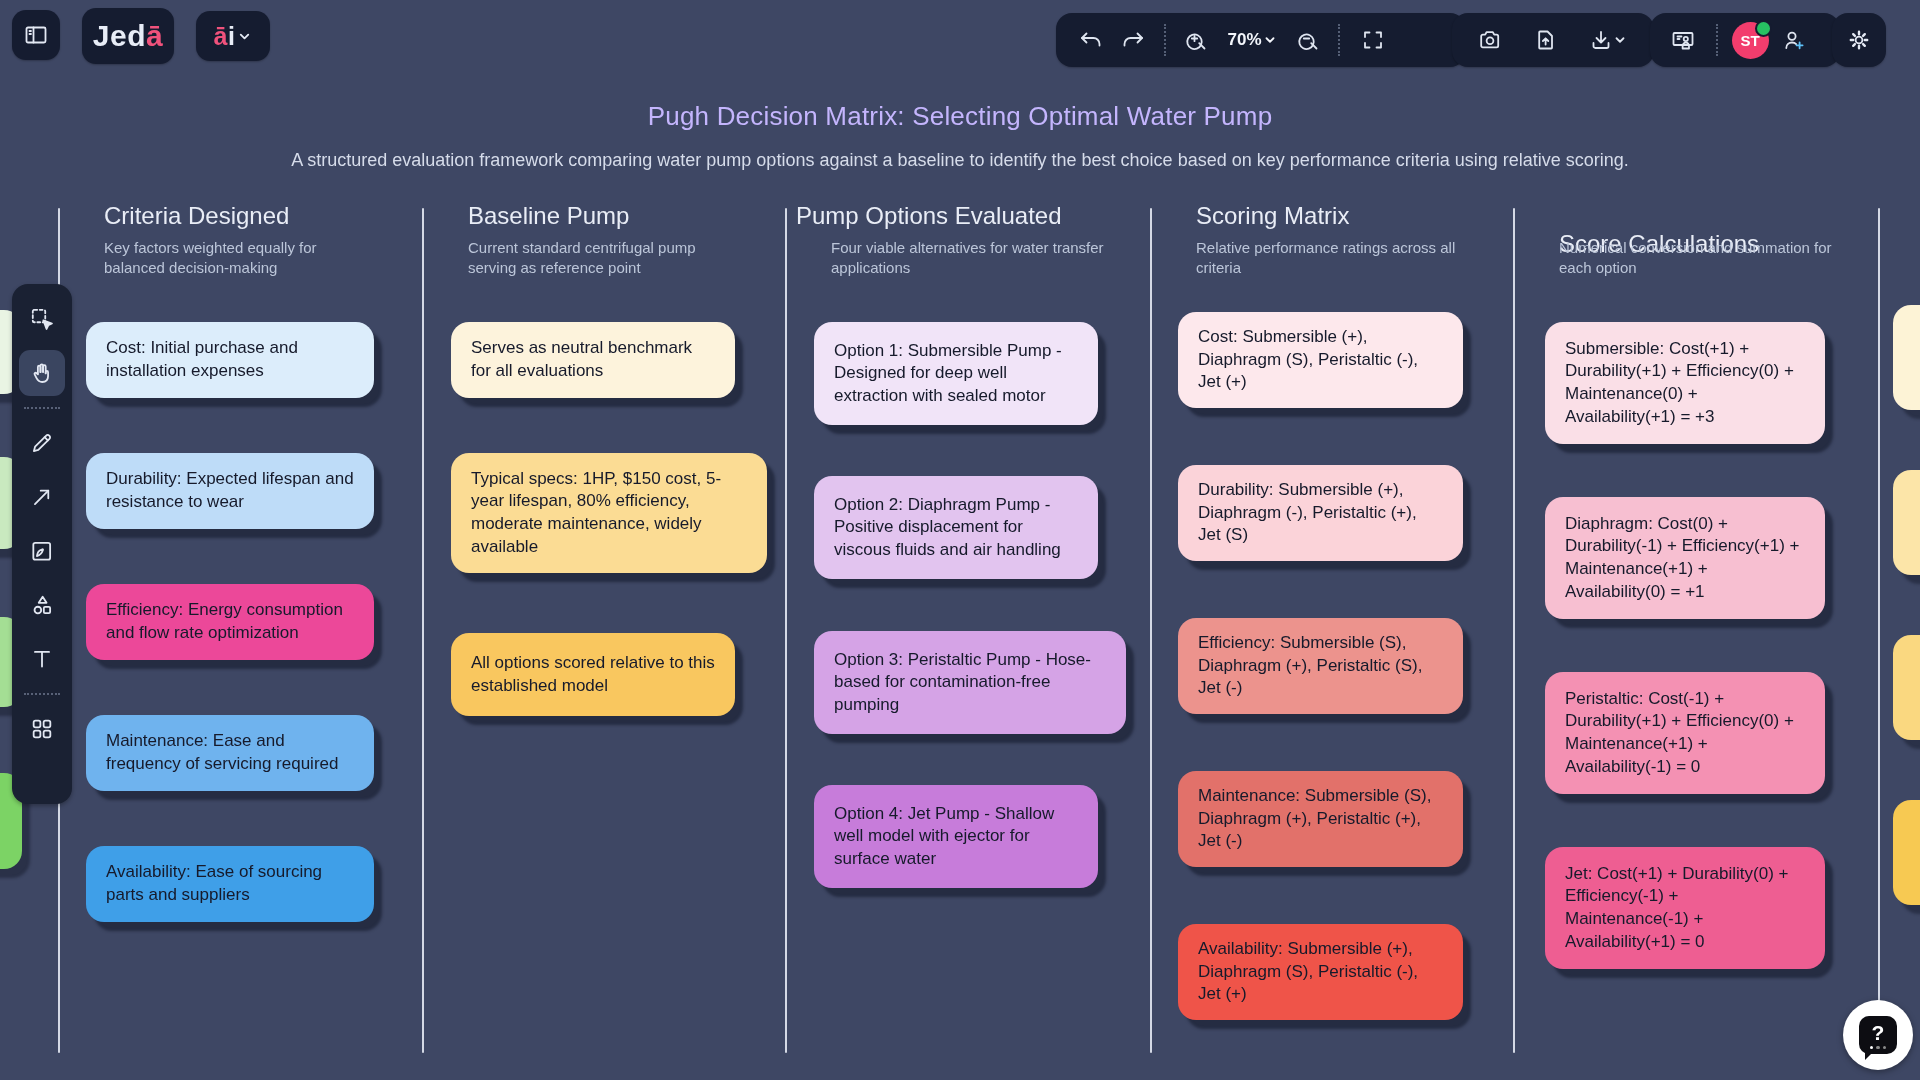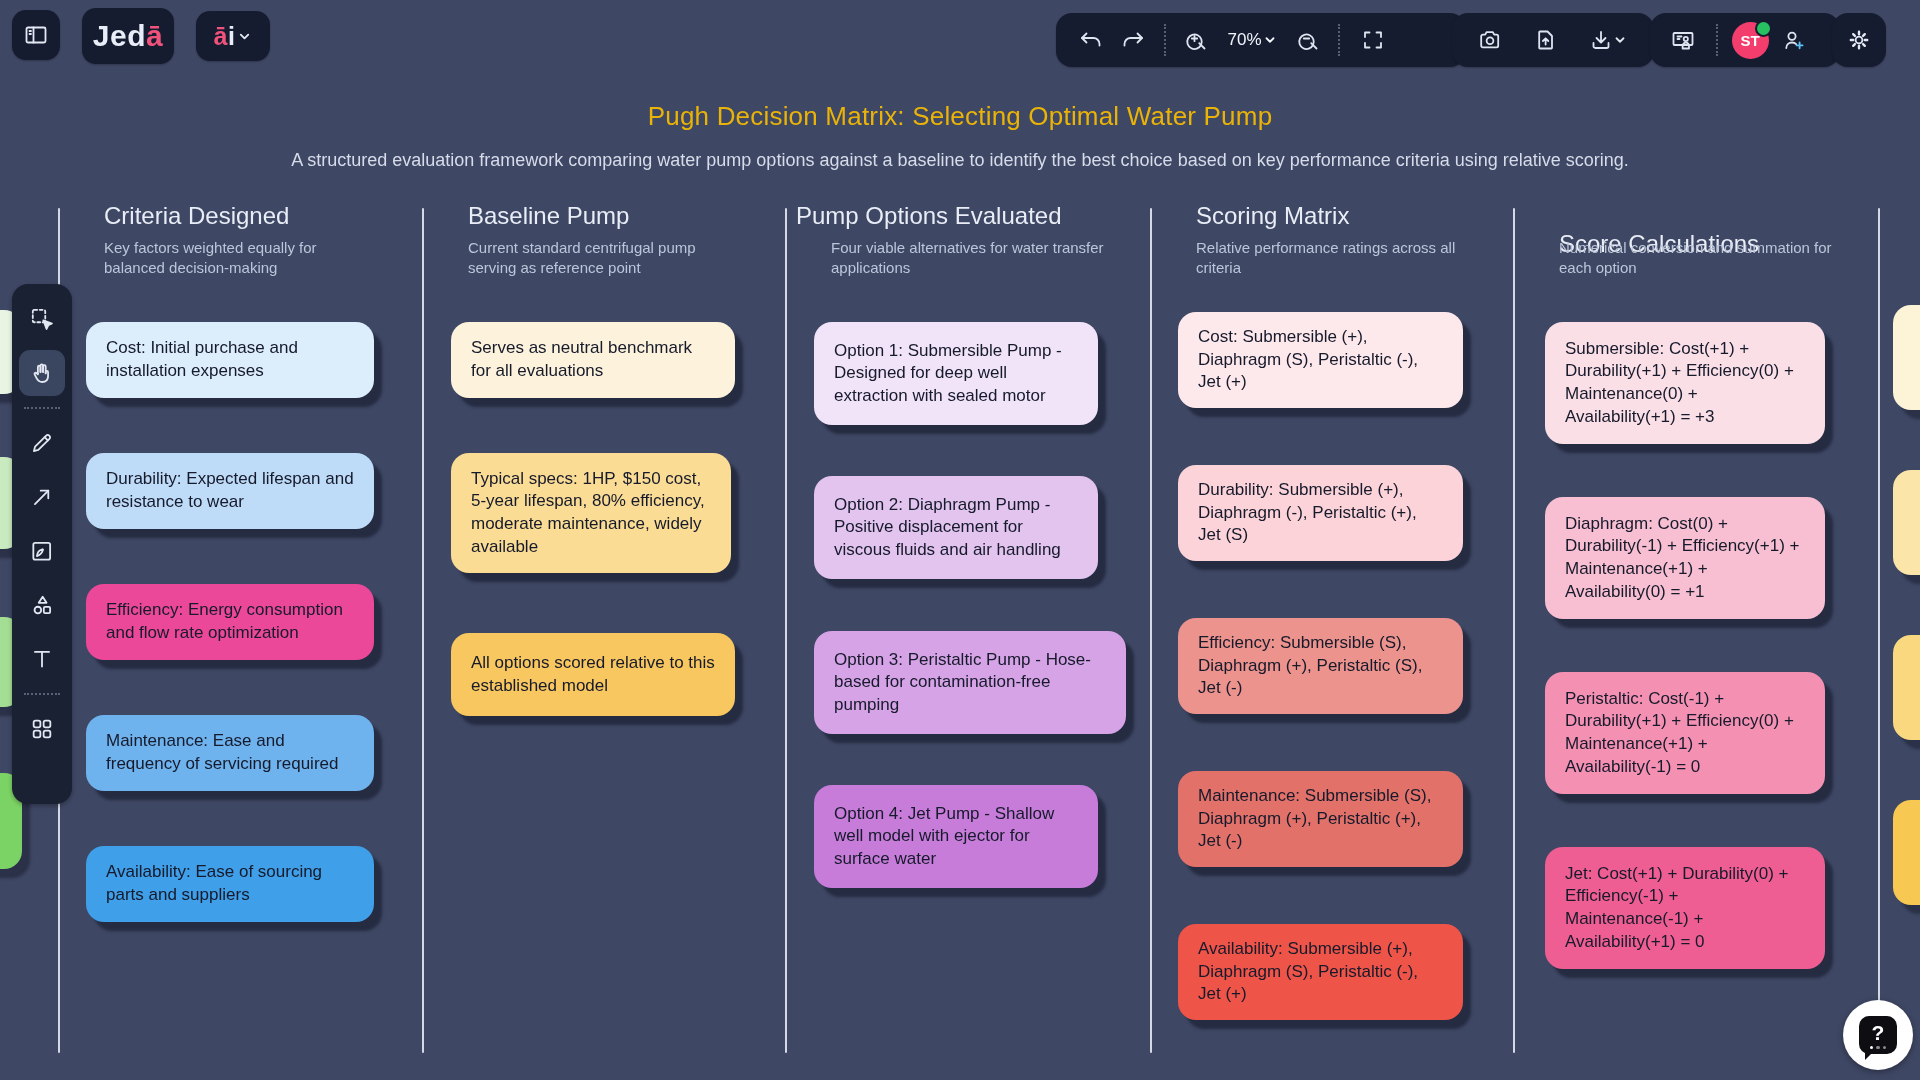--- a/index.html
+++ b/index.html
@@ -16,31 +16,31 @@
     color:#e4e9f4;box-shadow:0 1px 2px rgba(0,0,0,.25);
   }
   .logo-text{font-size:30px;font-weight:700;letter-spacing:.5px;color:#e8edf7;}
   .accent-pink{color:#f0527c;}
   .tb-group{
     position:absolute;top:13px;height:54px;background:#151c30;border-radius:16px;
     display:flex;align-items:center;color:#dfe5f0;box-shadow:0 1px 2px rgba(0,0,0,.25);
   }
   .tb-item{display:flex;align-items:center;justify-content:center;height:54px;cursor:pointer;color:#dfe5f0;}
   .vdot{height:32px;border-left:2px dotted rgba(150,161,188,.5);margin:0 10px;}
-  .zoom-label{font-size:17px;font-weight:400;color:#f2f5fb;display:flex;align-items:center;gap:1px;}
+  .zoom-label{font-size:17px;font-weight:700;color:#f2f5fb;display:flex;align-items:center;gap:1px;}
   .avatar{
     width:37px;height:37px;border-radius:50%;background:#f23d6d;color:#fff;font-weight:700;font-size:15px;
     display:flex;align-items:center;justify-content:center;position:relative;
   }
   .avatar .dot{position:absolute;top:-2px;right:-3px;width:13px;height:13px;border-radius:50%;background:#27c162;border:2px solid #151c30;}
   svg.ic{display:block;}
   .ic path,.ic rect,.ic circle,.ic line,.ic polyline{vector-effect:non-scaling-stroke;}
   .accent-stroke{stroke:#5ec1f8 !important;}
   
-  .board-title{left:0;top:101px;width:1920px;text-align:center;font-size:26px;font-weight:500;color:#eab308;letter-spacing:.2px;}
+  .board-title{left:0;top:101px;width:1920px;text-align:center;font-size:26px;font-weight:500;color:#c4b5fd;letter-spacing:.2px;}
   .board-subtitle{left:0;top:150px;width:1920px;text-align:center;font-size:18px;color:#d6dcea;}
   
   .col-line{width:2px;background:rgba(233,238,247,.88);top:208px;height:845px;border-radius:2px;}
   .col-header{font-size:24px;font-weight:500;color:#e9edf6;}
   .col-sub{font-size:15px;line-height:1.35;color:#bcc6d9;}
   .card{
     border-radius:18px;display:flex;align-items:center;
     padding:14px 20px;box-sizing:border-box;
     font-size:17px;line-height:1.33;color:#161a2b;
     box-shadow:8px 9px 3px rgba(17,22,38,.55);
@@ -238,21 +238,21 @@
     <div class="abs col-header" style="left: 104px; top: 202px; width: 300px;">Criteria Designed</div>
     <div class="abs col-sub" style="left: 104px; top: 238px; width: 276px;">Key factors weighted equally for balanced decision-making</div>
     <div class="abs card" style="left: 86px; top: 322px; width: 288px; min-height: 76px; background: rgb(220, 237, 251);">Cost: Initial purchase and installation expenses</div>
     <div class="abs card" style="left: 86px; top: 453px; width: 288px; min-height: 76px; background: rgb(190, 220, 248);">Durability: Expected lifespan and resistance to wear</div>
     <div class="abs card" style="left: 86px; top: 584px; width: 288px; min-height: 76px; background: #ec4899;">Efficiency: Energy consumption and flow rate optimization</div>
     <div class="abs card" style="left: 86px; top: 715px; width: 288px; min-height: 76px; background: rgb(111, 179, 238);">Maintenance: Ease and frequency of servicing required</div>
     <div class="abs card" style="left: 86px; top: 846px; width: 288px; min-height: 76px; background: rgb(63, 159, 232);">Availability: Ease of sourcing parts and suppliers</div>
     <div class="abs col-header" style="left: 468px; top: 202px; width: 300px;">Baseline Pump</div>
     <div class="abs col-sub" style="left: 468px; top: 238px; width: 276px;">Current standard centrifugal pump serving as reference point</div>
     <div class="abs card" style="left: 451px; top: 322px; width: 284px; min-height: 76px; background: rgb(253, 243, 220);">Serves as neutral benchmark for all evaluations</div>
-    <div class="abs card" style="left: 451px; top: 453px; width: 280px; min-height: 120px; background: rgb(251, 220, 148);">Typical specs: 1HP, $150 cost, 5-year lifespan, 80% efficiency, moderate maintenance, widely available</div>
+    <div class="abs card" style="left: 451px; top: 453px; width: 316px; min-height: 120px; background: rgb(251, 220, 148);">Typical specs: 1HP, $150 cost, 5-year lifespan, 80% efficiency, moderate maintenance, widely available</div>
     <div class="abs card" style="left: 451px; top: 633px; width: 284px; min-height: 83px; background: rgb(249, 199, 95);">All options scored relative to this established model</div>
     <div class="abs col-header" style="left: 796px; top: 202px; width: 300px;">Pump Options Evaluated</div>
     <div class="abs col-sub" style="left: 831px; top: 238px; width: 276px;">Four viable alternatives for water transfer applications</div>
     <div class="abs card" style="left: 814px; top: 322px; width: 284px; min-height: 103px; background: rgb(241, 228, 248);">Option 1: Submersible Pump - Designed for deep well extraction with sealed motor</div>
     <div class="abs card" style="left: 814px; top: 476px; width: 284px; min-height: 103px; background: rgb(226, 196, 239);">Option 2: Diaphragm Pump - Positive displacement for viscous fluids and air handling</div>
     <div class="abs card" style="left: 814px; top: 631px; width: 312px; min-height: 103px; background: rgb(213, 163, 230);">Option 3: Peristaltic Pump - Hose-based for contamination-free pumping</div>
     <div class="abs card" style="left: 814px; top: 785px; width: 284px; min-height: 103px; background: rgb(199, 124, 218);">Option 4: Jet Pump - Shallow well model with ejector for surface water</div>
     <div class="abs col-header" style="left: 1196px; top: 202px; width: 300px;">Scoring Matrix</div>
     <div class="abs col-sub" style="left: 1196px; top: 238px; width: 276px;">Relative performance ratings across all criteria</div>
     <div class="abs card" style="left: 1178px; top: 312px; width: 285px; min-height: 86px; background: rgb(253, 232, 236);">Cost: Submersible (+), Diaphragm (S), Peristaltic (-), Jet (+)</div>

